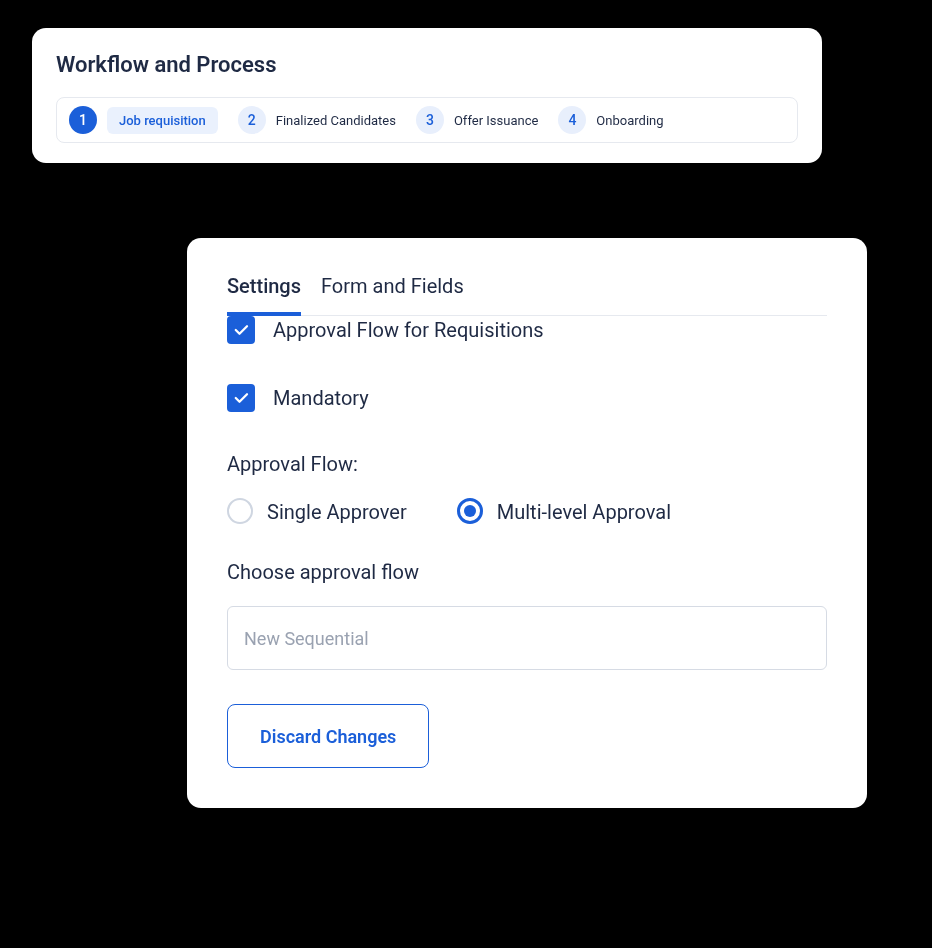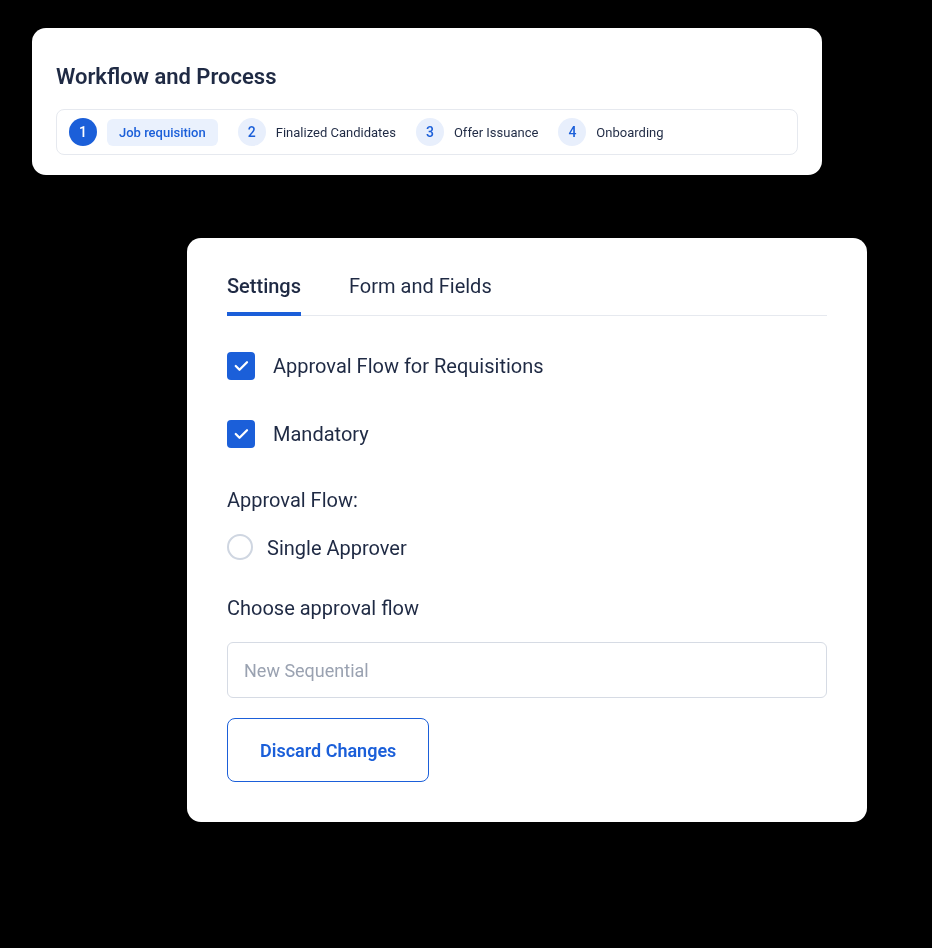--- a/index.html
+++ b/index.html
@@ -12,21 +12,21 @@
     }
     .card {
       background: #fff;
       border-radius: 14px;
       position: absolute;
     }
     .workflow-card {
       top: 28px;
       left: 32px;
       width: 790px;
-      padding: 36px 24px 20px 24px;
+      padding: 24px 24px 20px 24px;
     }
     .workflow-title {
       font-size: 22px;
       font-weight: 600;
       color: #1f2a44;
       margin-bottom: 20px;
     }
     .step-row {
       display: flex;
       align-items: center;
@@ -69,23 +69,22 @@
       font-weight: 500;
     }
     .settings-card {
       top: 238px;
       left: 187px;
       width: 680px;
       padding: 36px 40px 40px 40px;
     }
     .tabs {
       display: flex;
-      gap: 48px;
+      gap: 20px;
       border-bottom: 1px solid #e6e9ef;
-      margin-bottom: 36px;
     }
     .tab {
       font-size: 20px;
       color: #1f2a44;
       padding-bottom: 14px;
       cursor: pointer;
       border-bottom: 4px solid transparent;
       margin-bottom: -1px;
     }
     .tab.active {
@@ -149,28 +148,28 @@
       height: 12px;
       border-radius: 50%;
       background: #1b5fd9;
     }
     .radio-label {
       font-size: 20px;
       color: #1f2a44;
     }
     .input-field {
       width: 100%;
-      height: 56px;
+      height: 64px;
       border: 1px solid #d6dbe4;
       border-radius: 6px;
       font-size: 18px;
       padding: 0 16px;
       outline: none;
       color: #1f2a44;
-      margin-bottom: 20px;
+      margin-bottom: 34px;
       font-family: inherit;
     }
     .input-field::placeholder { color: #9aa2b1; }
     .btn-row {
       display: flex;
       gap: 22px;
     }
     .btn {
       height: 64px;
       padding: 0 32px;
@@ -243,20 +242,24 @@
     <div class="check-label">Mandatory</div>
   </div>
 
   <div class="section-label">Approval Flow:</div>
 
   <div class="radio-row">
     <div class="radio-item">
       <div class="radio"></div>
       <div class="radio-label">Single Approver</div>
     </div>
+    <div class="radio-item">
+      <div class="radio selected"></div>
+      <div class="radio-label">Multi-level Approval</div>
+    </div>
   </div>
 
   <div class="section-label">Choose approval flow</div>
 
   <input class="input-field" type="text" placeholder="New Sequential" style="">
 
   <div class="btn-row">
     <button class="btn btn-outline">Discard Changes</button>
   </div>
 </div>

